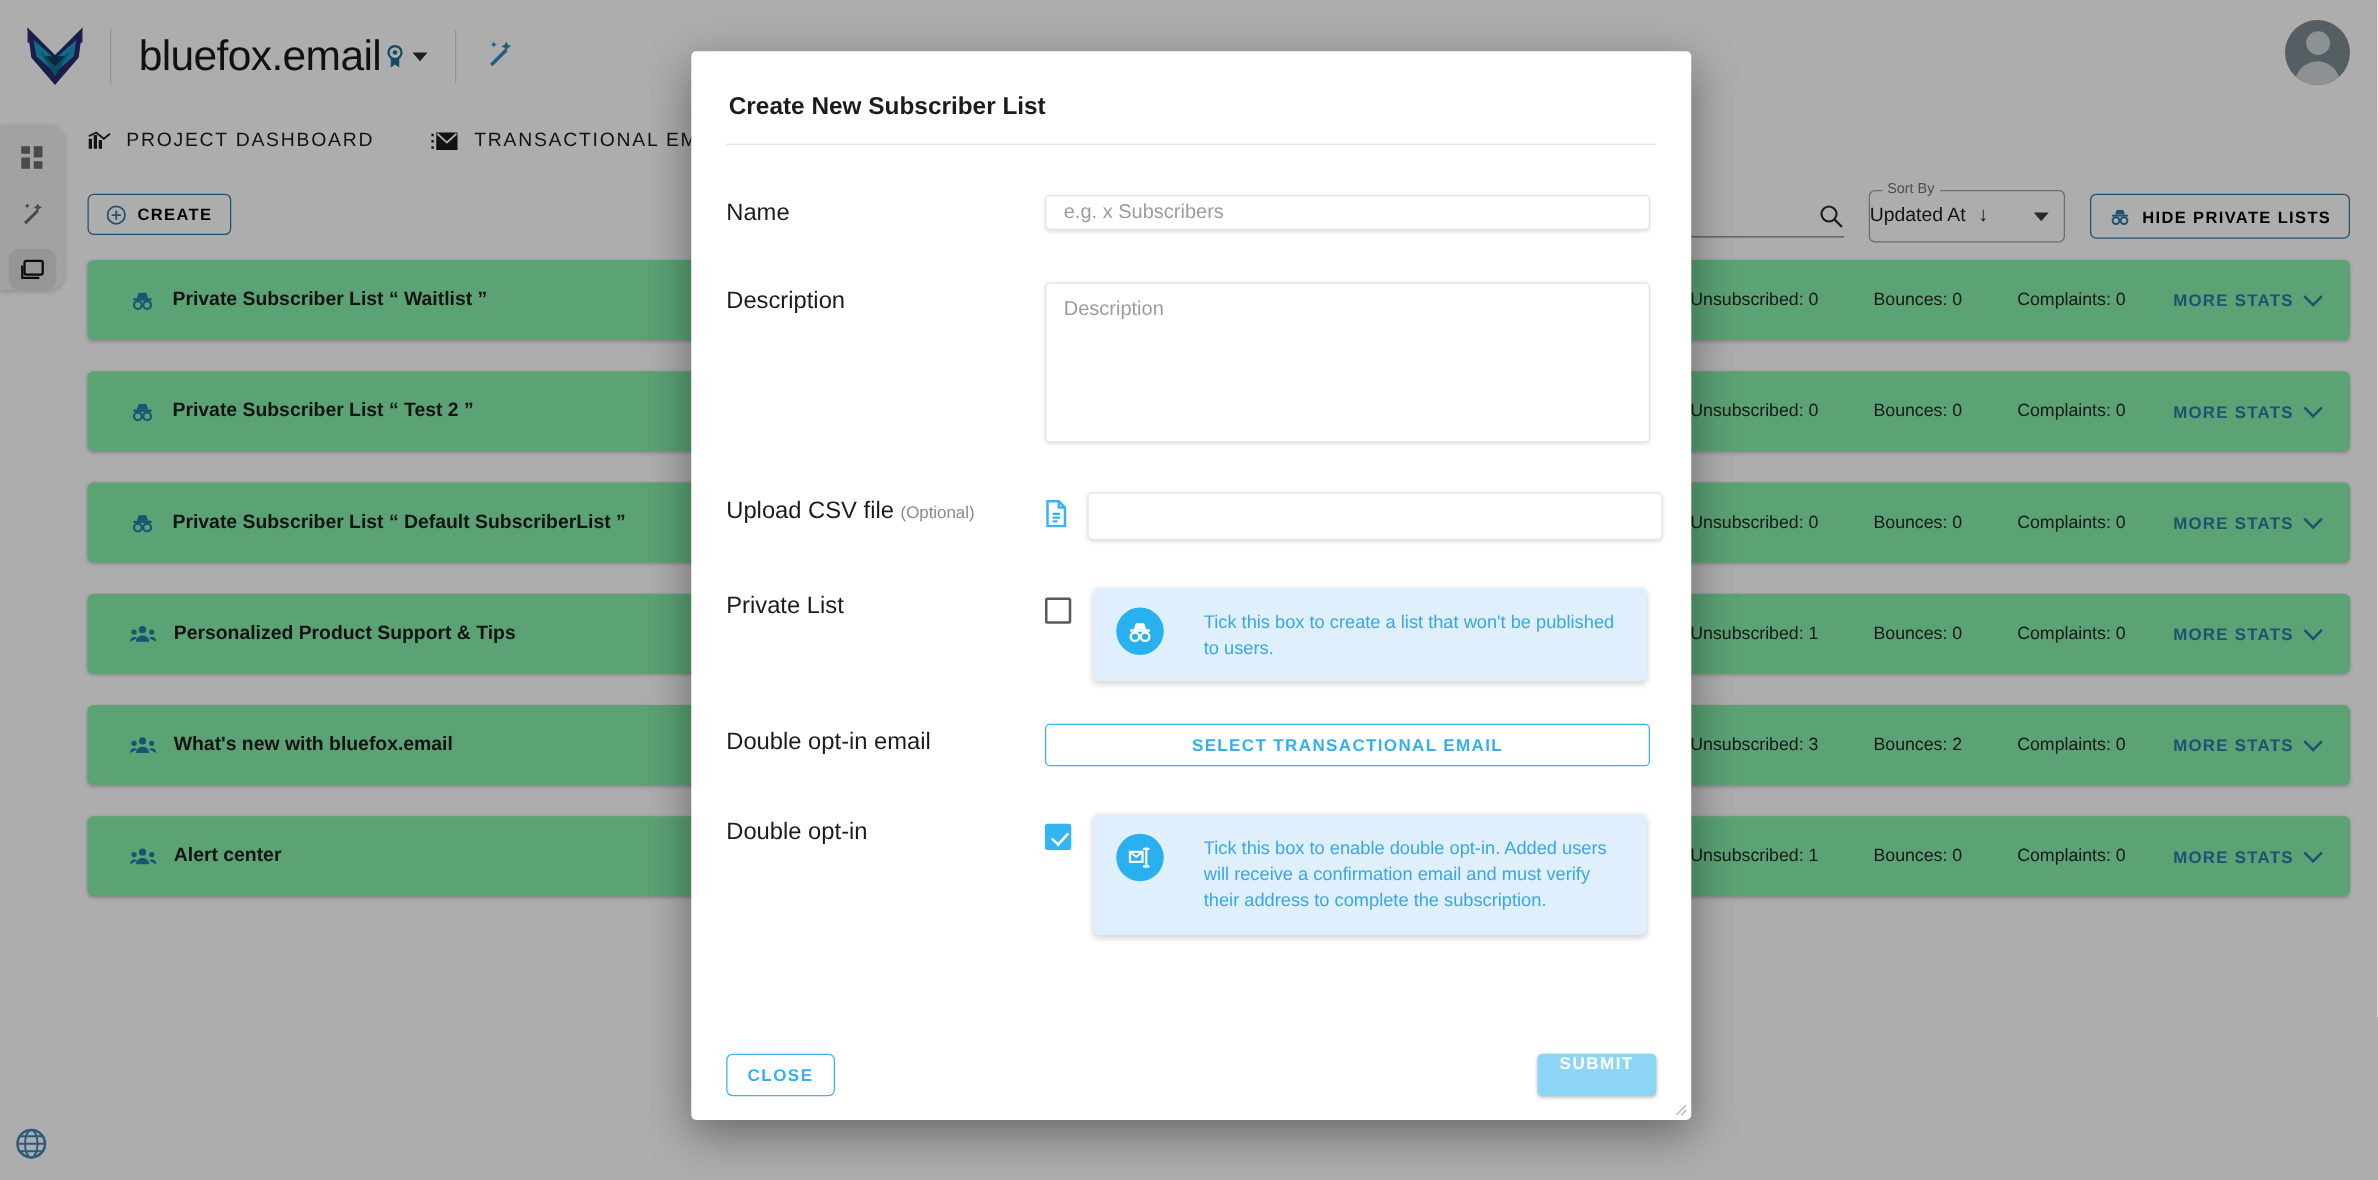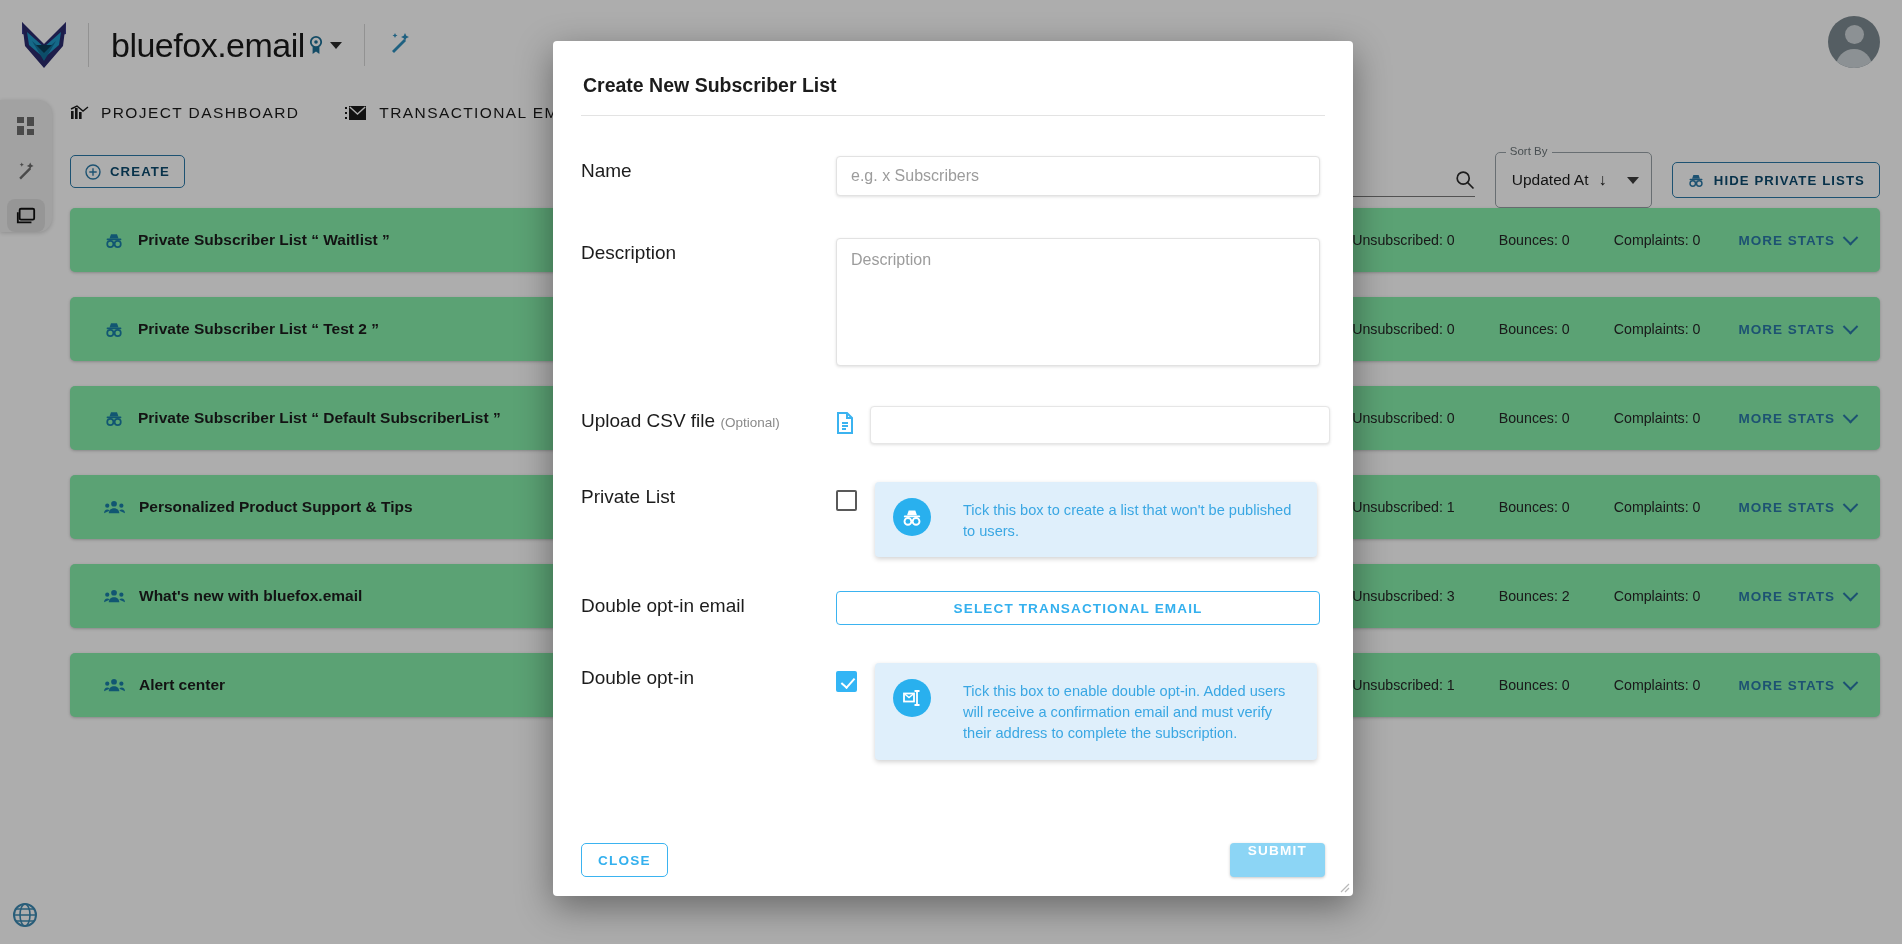--- a/index.html
+++ b/index.html
@@ -44,27 +44,27 @@
 
   
   .navtabs { position: absolute; top: 90px; left: 70px; right: 0; height: 46px; display: flex; align-items: center; gap: 46px; }
   .navtab { display: flex; align-items: center; gap: 12px; font-size: 15.5px; letter-spacing: 1.4px;
             color: #1b1b1b; font-weight: 500; }
   .navtab .ico { display: flex; align-items: center; }
 
   
   .toolbar { position: absolute; top: 152px; left: 70px; right: 22px; height: 48px; }
   .btn-outline { display: inline-flex; align-items: center; gap: 9px; height: 33px; padding: 0 14px;
-                 border: 1px solid #2c7aa8; border-radius: 5px; color: #0c4a6e; background: transparent;
+                 border: 1px solid #2c7aa8; border-radius: 5px; color: #000000; background: transparent;
                  font-size: 13.2px; letter-spacing: 1.1px; font-weight: 700; white-space: nowrap; }
   .tb-left { position: absolute; left: 0; top: 3px; display: flex; gap: 18px; }
   .tb-right { position: absolute; right: 0; top: 0; display: flex; align-items: center; gap: 20px; }
   .search-box { position: relative; width: 190px; height: 34px; border-bottom: 1px solid #7a7a7a; display:flex; align-items:center; justify-content:flex-end; }
-  .sortsel { position: relative; width: 157px; height: 56px; border: 1px solid #9aa3a8; border-radius: 5px;
-             display: flex; align-items: center; padding: 0 8px 0 16px; }
+  .sortsel { position: relative; width: 157px; height: 42px; border: 1px solid #9aa3a8; border-radius: 5px;
+             display: flex; align-items: center; padding: 0 8px 0 0; }
   .sortsel .legend { position: absolute; top: -8px; left: 10px; background: #fff; padding: 0 4px;
                      font-size: 11.5px; color: #6c7579; }
   .sortsel .val { font-size: 15.5px; color: #1d1d1d; }
   .sortsel .arrdown { margin-left: 10px; font-size: 16px; color: #222; }
   .sortsel .tri { position: absolute; right: 12px; width: 0; height: 0;
                   border-left: 6px solid transparent; border-right: 6px solid transparent; border-top: 7px solid #3d3d3d; }
 
   
   .rows { position: absolute; top: 208px; left: 70px; right: 22px; }
   .row { position: relative; height: 64px; background: #86efac; border-radius: 5px;
@@ -85,21 +85,21 @@
            background: #fff; border-radius: 4px; box-shadow: 0 11px 36px rgba(0,0,0,.4);
            display: flex; flex-direction: column; }
   .modal-title { font-size: 19.5px; font-weight: 700; color: #1c1c1c; padding: 33px 30px 18px 30px; }
   .modal-hr { height: 1px; background: #e3e3e3; margin: 0 28px; }
   .modal-body { flex: 1; padding: 0 28px; position: relative; }
   .frow { display: flex; align-items: flex-start; }
   .flabel { width: 255px; flex: none; font-size: 19px; color: #1c1c1c; font-weight: 400; padding-top: 4px; }
   .flabel .opt { font-size: 13.5px; color: #8a8a8a; }
   .fctl { flex: 1; }
 
-  .txtinput { width: 484px; height: 40px; border: 1px solid #e2e2e2; border-radius: 4px;
+  .txtinput { width: 484px; height: 28px; border: 1px solid #e2e2e2; border-radius: 4px;
               box-shadow: 0 1px 3px rgba(0,0,0,.12); font-size: 16px; color: #9c9c9c;
               display: flex; align-items: center; padding: 0 14px; background: #fff; }
   .txtarea { width: 484px; height: 128px; border: 1px solid #e2e2e2; border-radius: 4px;
              box-shadow: 0 1px 3px rgba(0,0,0,.12); font-size: 16px; color: #9c9c9c;
              padding: 12px 14px; background: #fff; }
   .csvwrap { display: flex; align-items: center; gap: 16px; }
   .csvbox { width: 460px; height: 38px; border: 1px solid #e6e6e6; border-radius: 4px;
             box-shadow: 0 1px 3px rgba(0,0,0,.12); background: #fff; }
 
   .cbrow { display: flex; align-items: flex-start; gap: 18px; }

